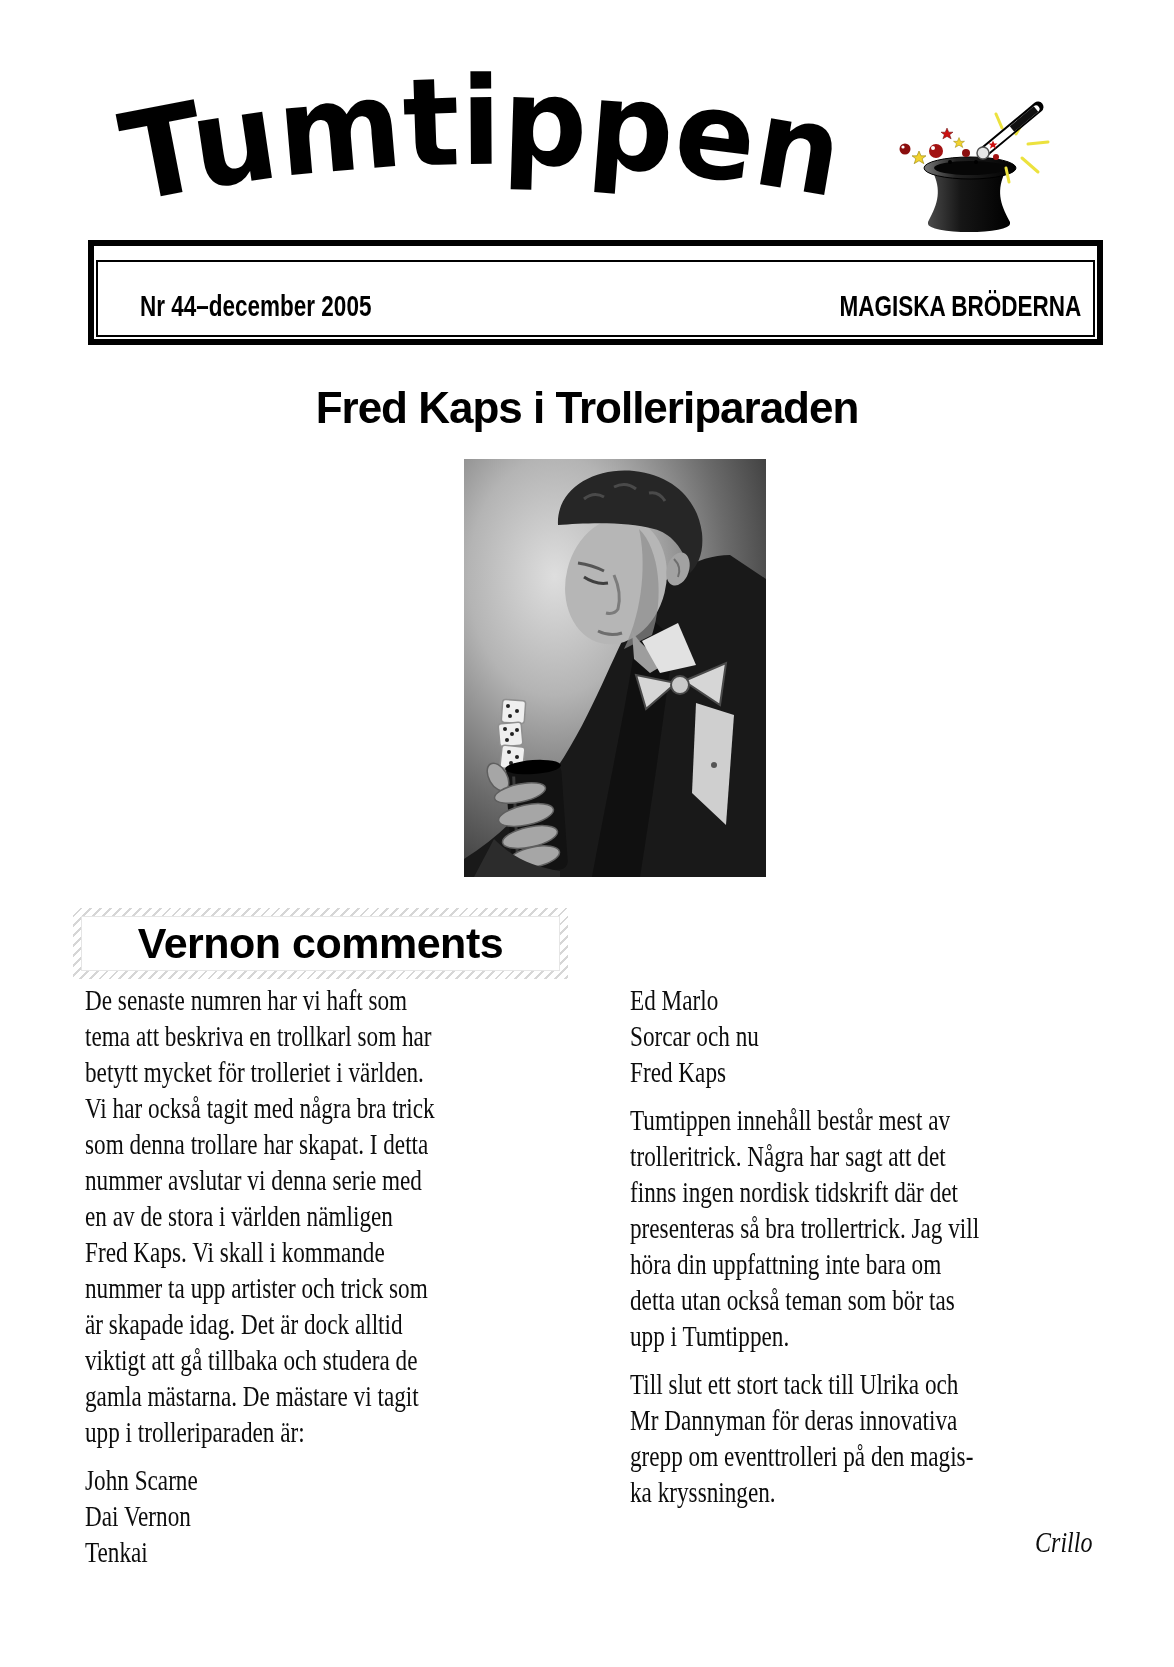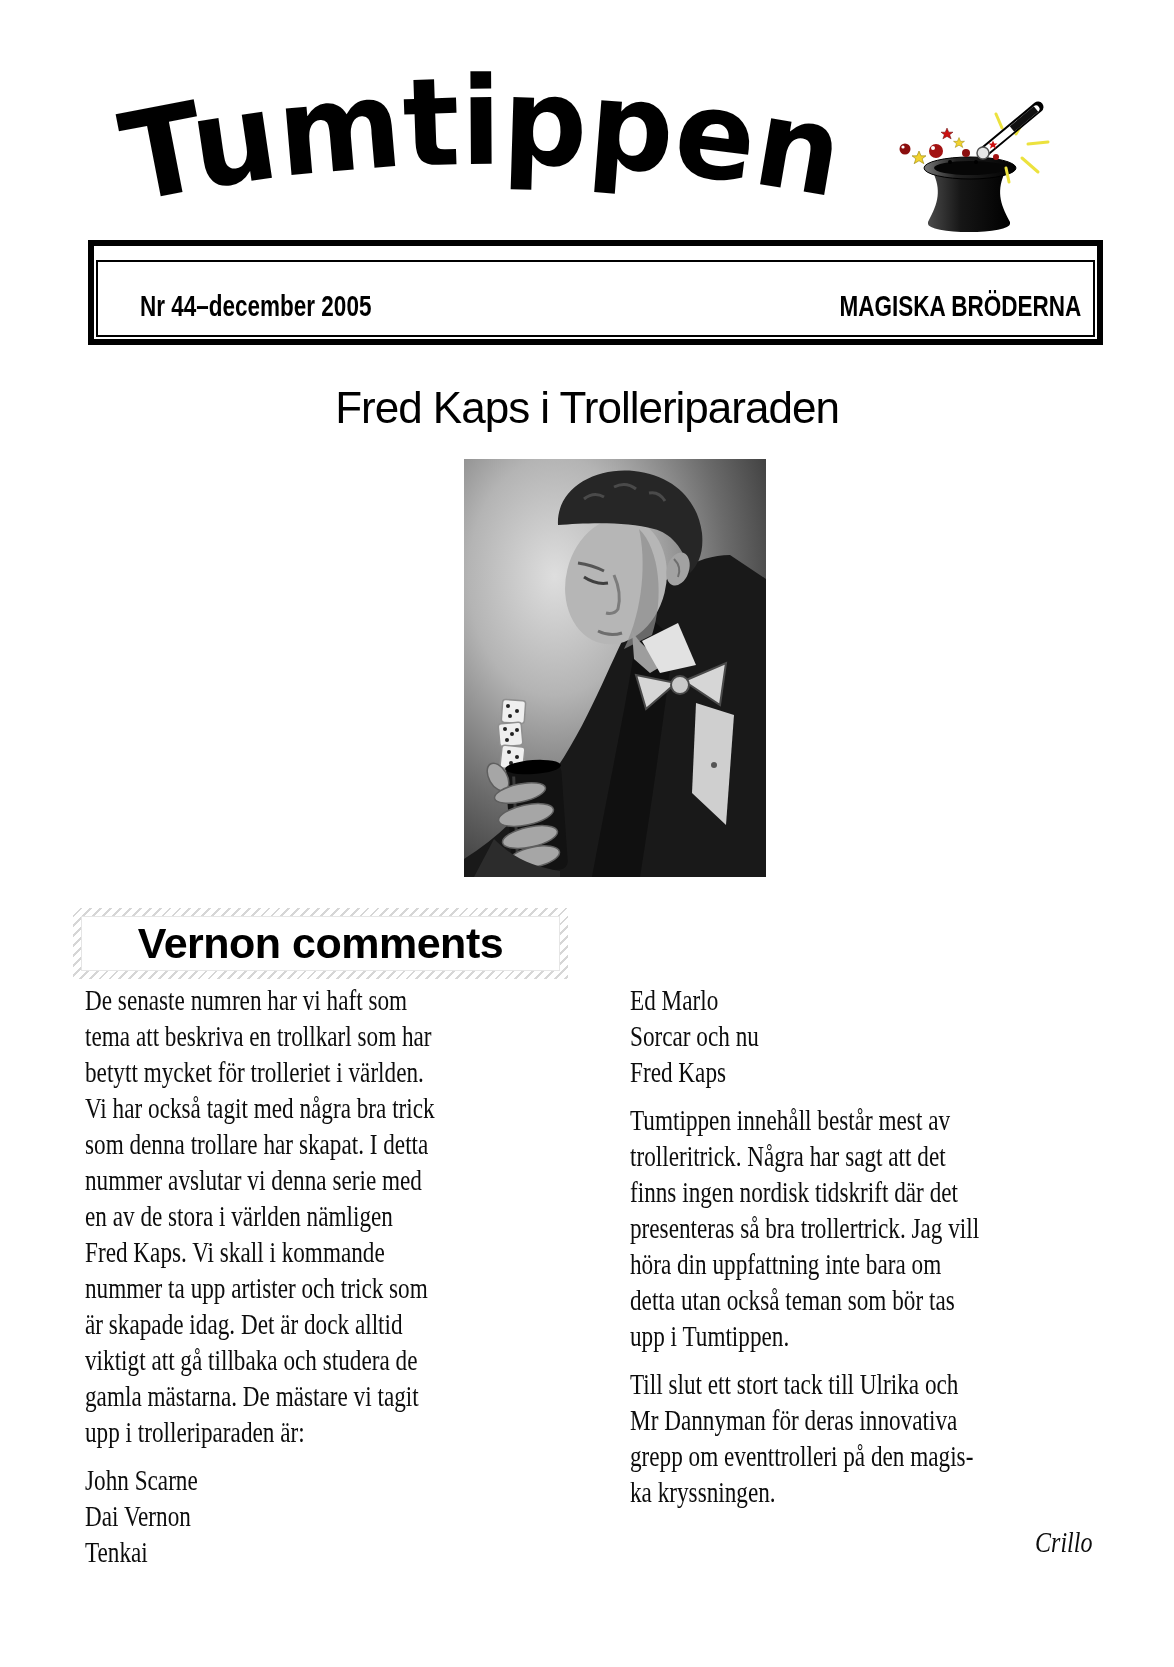--- a/index.html
+++ b/index.html
@@ -26,21 +26,21 @@
     display:flex; justify-content:space-between; align-items:flex-end;
     padding:12px 12px 12px 42px;
     font-family:"Liberation Sans", sans-serif; font-weight:bold; font-size:30px;margin-top:12px;
   }
   .issue-label  { transform:scaleX(0.75); transform-origin:left bottom;  white-space:nowrap; }
   .org-label    { transform:scaleX(0.75); transform-origin:right bottom; white-space:nowrap; }
 
   
   .headline {
     position:absolute; left:0; top:383px; width:1174px; text-align:center;
-    font-family:"Liberation Sans", sans-serif; font-weight:normal;
+    font-family:"Liberation Sans", sans-serif; font-weight:bold;
     font-size:44px; letter-spacing:-1px; line-height:50px;
   }
 
   
   .photo { position:absolute; left:464px; top:459px; width:302px; height:418px; }
 
   
   .crillos-box {
     position:absolute; left:73px; top:908px; width:495px; height:71px;
     background:repeating-linear-gradient(135deg, #ffffff 0 5px, #d6d6d6 5px 7px);

